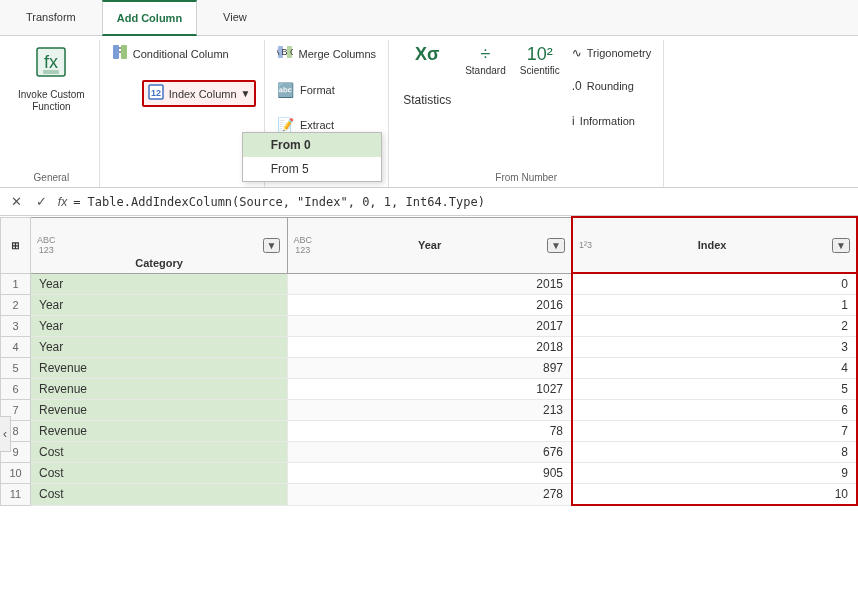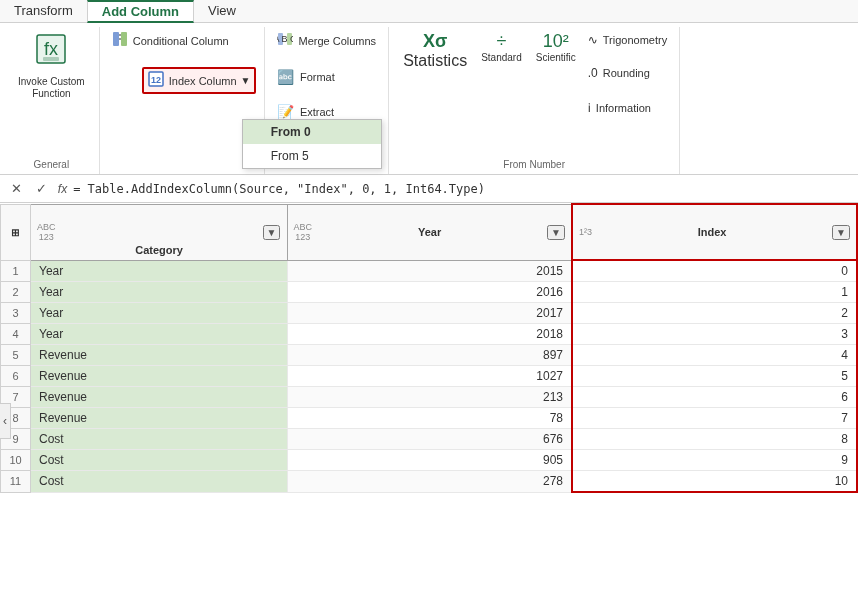--- a/index.html
+++ b/index.html
@@ -2,27 +2,28 @@
 <html><head>
   <meta charset="utf-8">
   <style>
     * { box-sizing: border-box; margin: 0; padding: 0; }
     body { font-family: 'Segoe UI', Arial, sans-serif; font-size: 12px; background: #f0f0f0; width: 858px; height: 615px; overflow: hidden; }
 
     
     .ribbon { background: #fff; border-bottom: 1px solid #d0d0d0; }
     .ribbon-tabs { display: flex; background: #f8f8f8; border-bottom: 1px solid #d0d0d0; }
     .ribbon-tab {
-      padding: 2px 14px;
-      font-size: 13px;
+      padding: 10px 14px;
+      font-size: 11px;
       cursor: pointer;
       color: #333;
       border: none;
       background: transparent;
       border-bottom: 2px solid transparent;
+      margin-left: 12px;
     }
     .ribbon-tab.active {
       background: #fff;
       border-bottom: 2px solid #217346;
       color: #217346;
       font-weight: 600;
       border-top: 2px solid #217346;
       border-left: 1px solid #d0d0d0;
       border-right: 1px solid #d0d0d0;
       margin-bottom: -1px;
@@ -182,21 +183,21 @@
         </div>
       </div>
       <div class="ribbon-group-label">From Text</div>
     </div>
 
     <div class="ribbon-group">
       <div class="ribbon-group-items">
         <div class="stats-row">
           <div class="stat-btn">
             <span style="font-size:18px; color:#217346; font-weight:bold;">Χσ</span>
-            <span style="font-size:16px;">Statistics</span>
+            <span style="font-size:12px;margin-top:28px;">Statistics</span>
           </div>
           <div class="stat-btn">
             <span style="font-size:18px; color:#217346;">÷</span>
             <span style="font-size:10px;">Standard</span>
           </div>
           <div class="stat-btn">
             <span style="font-size:18px; color:#217346;">10²</span>
             <span style="font-size:10px;">Scientific</span>
           </div>
         </div>

